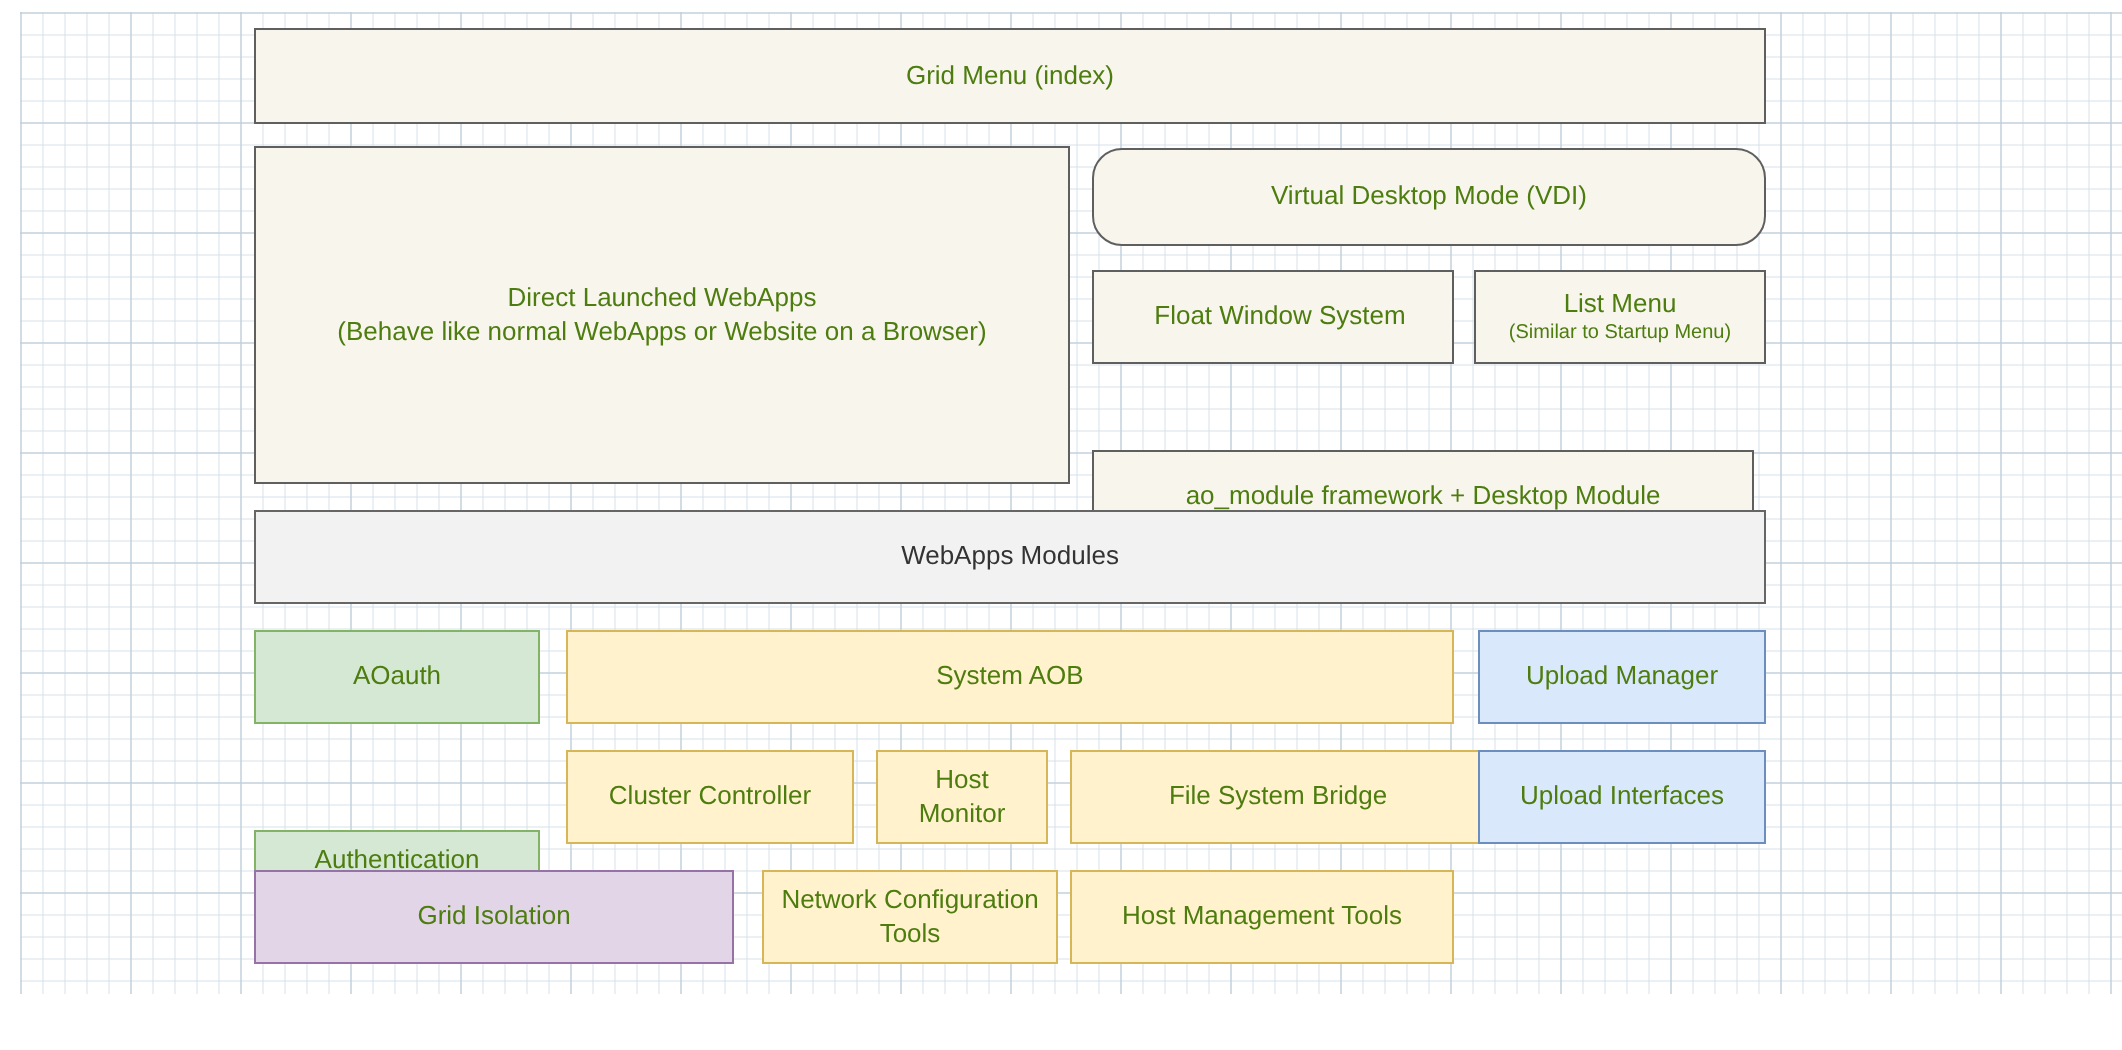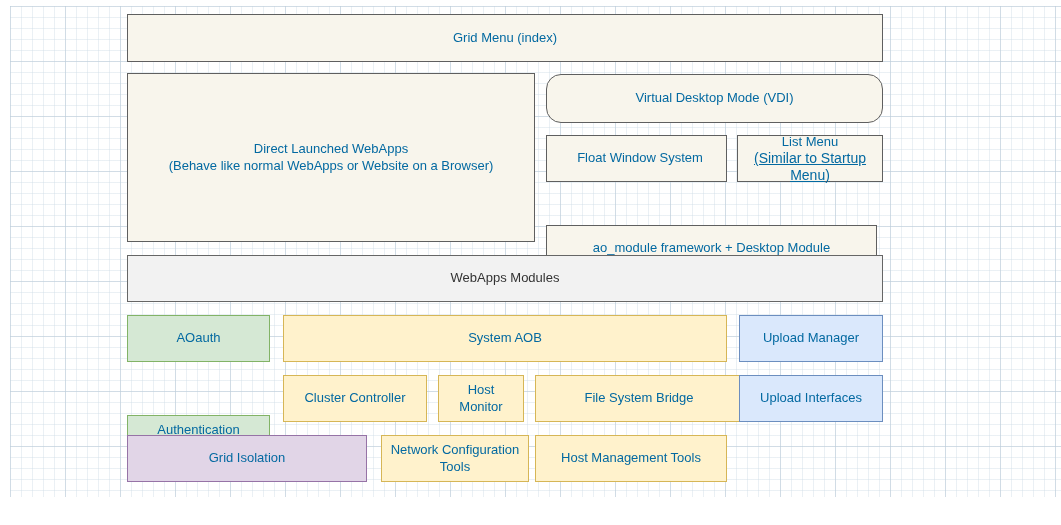--- a/index.html
+++ b/index.html
@@ -34,34 +34,33 @@
     position: absolute;
     box-sizing: border-box;
     border: 1px solid #666666;
     display: flex;
     flex-direction: column;
     align-items: center;
     justify-content: center;
     text-align: center;
     font-size: 13px;
     line-height: 1.25;
-    color: #0369a1;
+    color: #4d7c0f;
     white-space: pre-line;
     padding: 2px 6px;
   }
   .cream  { background: #f8f5ec; border-color: #5f5f5f; }
   .gray   { background: #f2f2f2; border-color: #666666; color: #333333; }
   .green  { background: #d5e8d4; border-color: #82b366; }
   .yellow { background: #fff2cc; border-color: #d6b656; }
   .blue   { background: #dae8fc; border-color: #6c8ebf; }
   .purple { background: #e1d5e7; border-color: #9673a6; }
   .subtitle {
-    font-size: 14px;
+    font-size: 10px;
     line-height: 1.2;
-    text-decoration: underline;
   }
 </style>
 </head>
 <body>
 
 <div class="page">
 
   <div class="grid-area"></div>
 
   <div class="node cream" style="left:127px; top:14px; width:756px; height:48px;">

